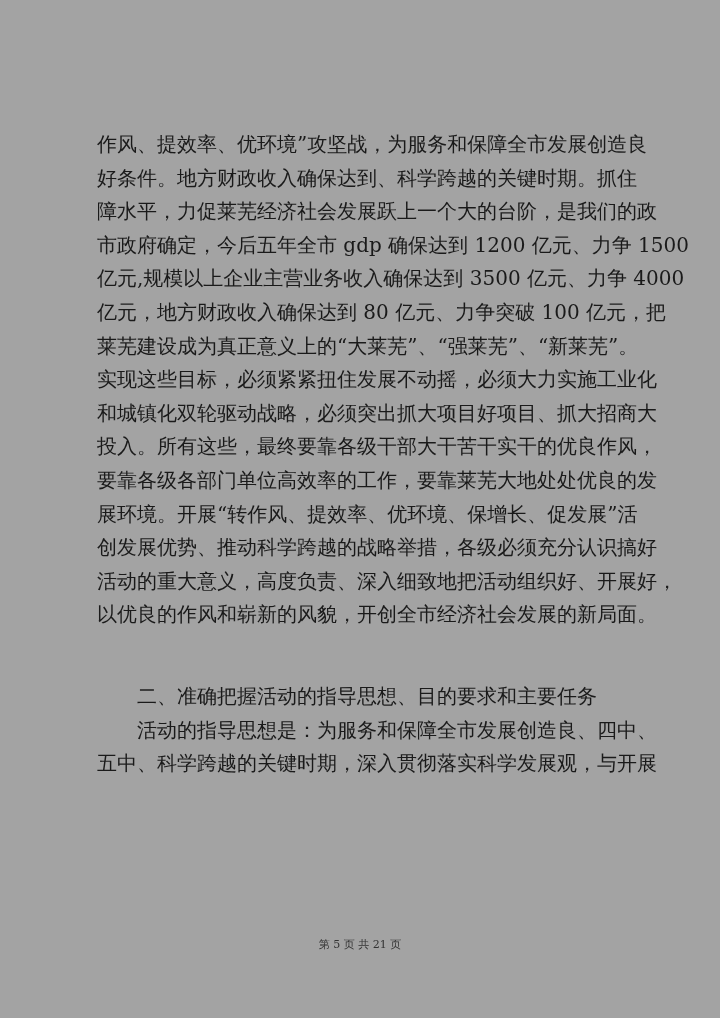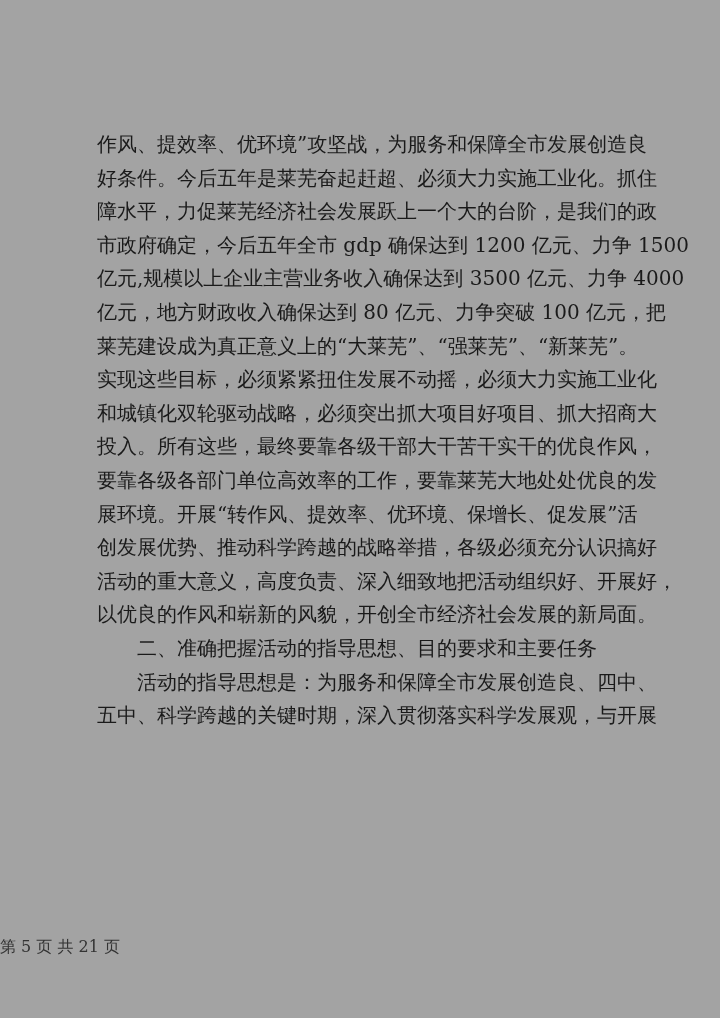--- a/index.html
+++ b/index.html
@@ -32,40 +32,42 @@
       line-height: 33.6px;
       font-size: 20px;
       white-space: nowrap;
       text-align: justify;
       text-align-last: justify;
       letter-spacing: 0px;
     }
     .line.indent {
       padding-left: 40px;
       text-align-last: left;
+      margin-top: 48px;
     }
     .line.indent-justify {
       padding-left: 40px;
     }
     .footer {
       position: absolute;
       left: 0;
       top: 937px;
       width: 720px;
-      font-size: 16px;
+      text-align: center;
+      font-size: 11px;
       color: #333333;
     }
   </style>
 </head>
 <body>
 
 <div class="page">
   <div class="body-text">
     <div class="line">作风、提效率、优环境”攻坚战，为服务和保障全市发展创造良</div>
-    <div class="line">好条件。今后五年是莱芜奋起赶超、必须大力实施工业化。抓住</div>
+    <div class="line">好条件。地方财政收入确保达到、科学跨越的关键时期。抓住</div>
     <div class="line">障水平，力促莱芜经济社会发展跃上一个大的台阶，是我们的政</div>
     <div class="line">市政府确定，今后五年全市 gdp 确保达到 1200 亿元、力争 1500</div>
     <div class="line">亿元,规模以上企业主营业务收入确保达到 3500 亿元、力争 4000</div>
     <div class="line">亿元，地方财政收入确保达到 80 亿元、力争突破 100 亿元，把</div>
     <div class="line">莱芜建设成为真正意义上的“大莱芜”、“强莱芜”、“新莱芜”。</div>
     <div class="line">实现这些目标，必须紧紧扭住发展不动摇，必须大力实施工业化</div>
     <div class="line">和城镇化双轮驱动战略，必须突出抓大项目好项目、抓大招商大</div>
     <div class="line">投入。所有这些，最终要靠各级干部大干苦干实干的优良作风，</div>
     <div class="line">要靠各级各部门单位高效率的工作，要靠莱芜大地处处优良的发</div>
     <div class="line">展环境。开展“转作风、提效率、优环境、保增长、促发展”活</div>

